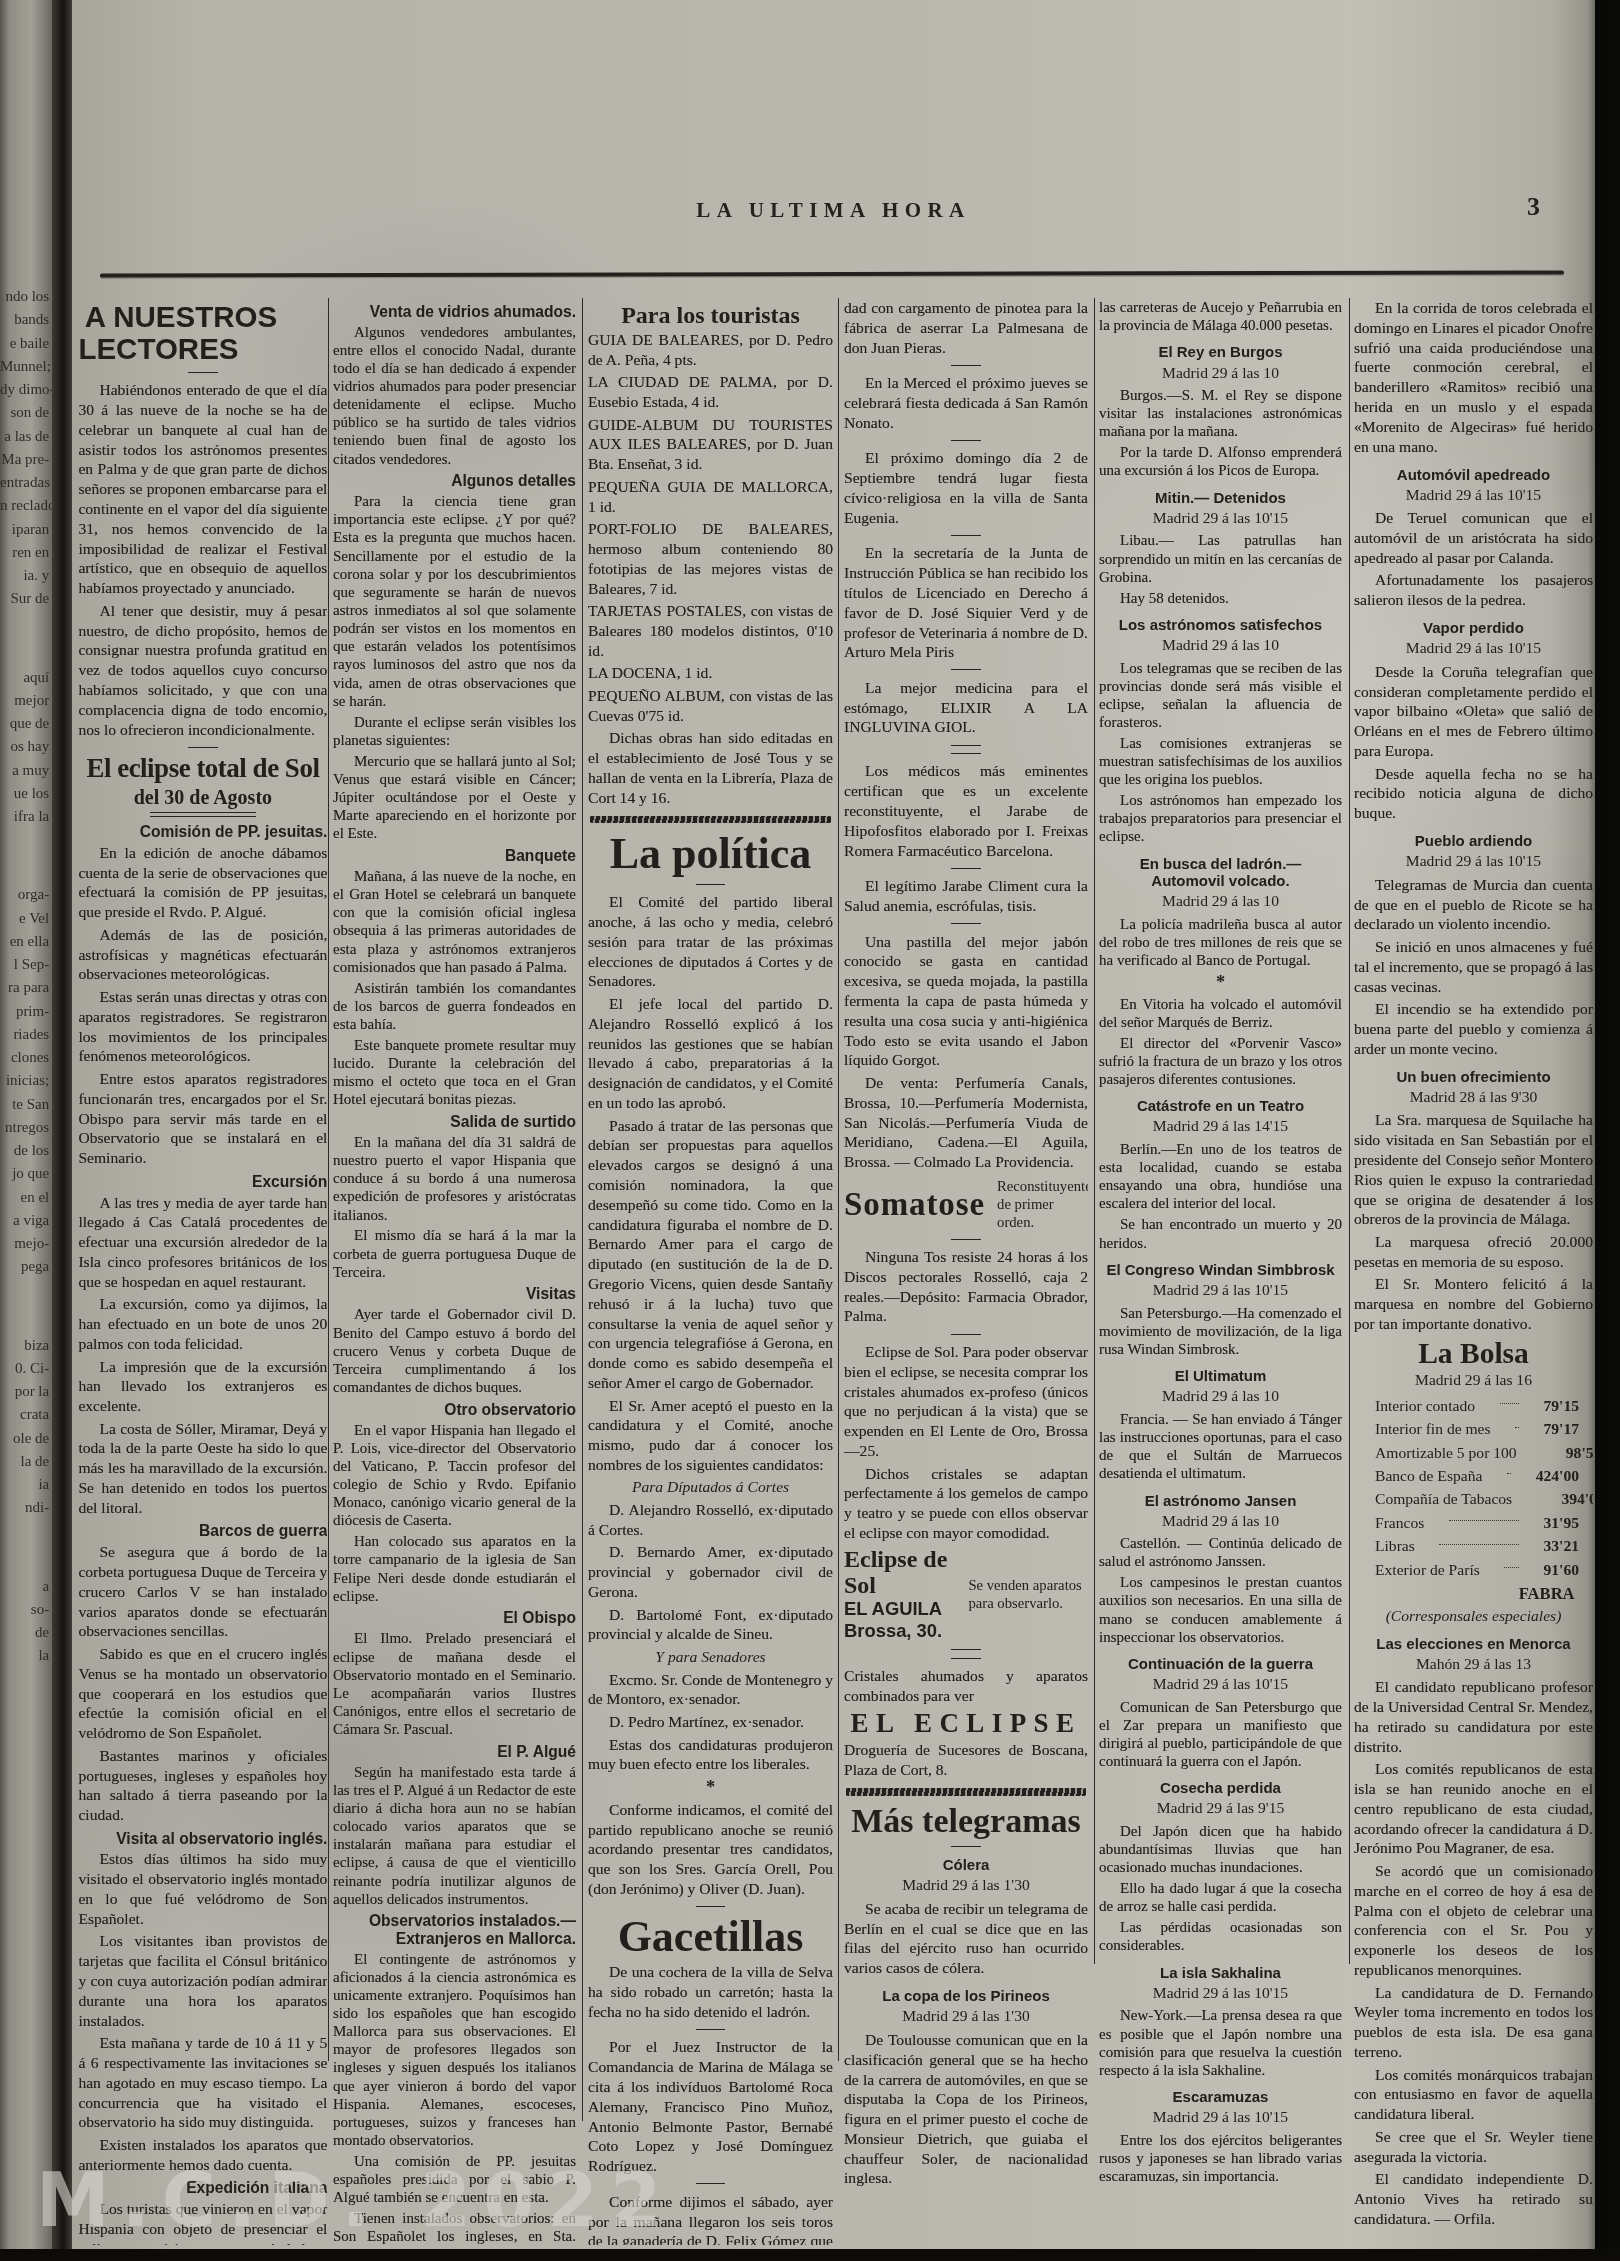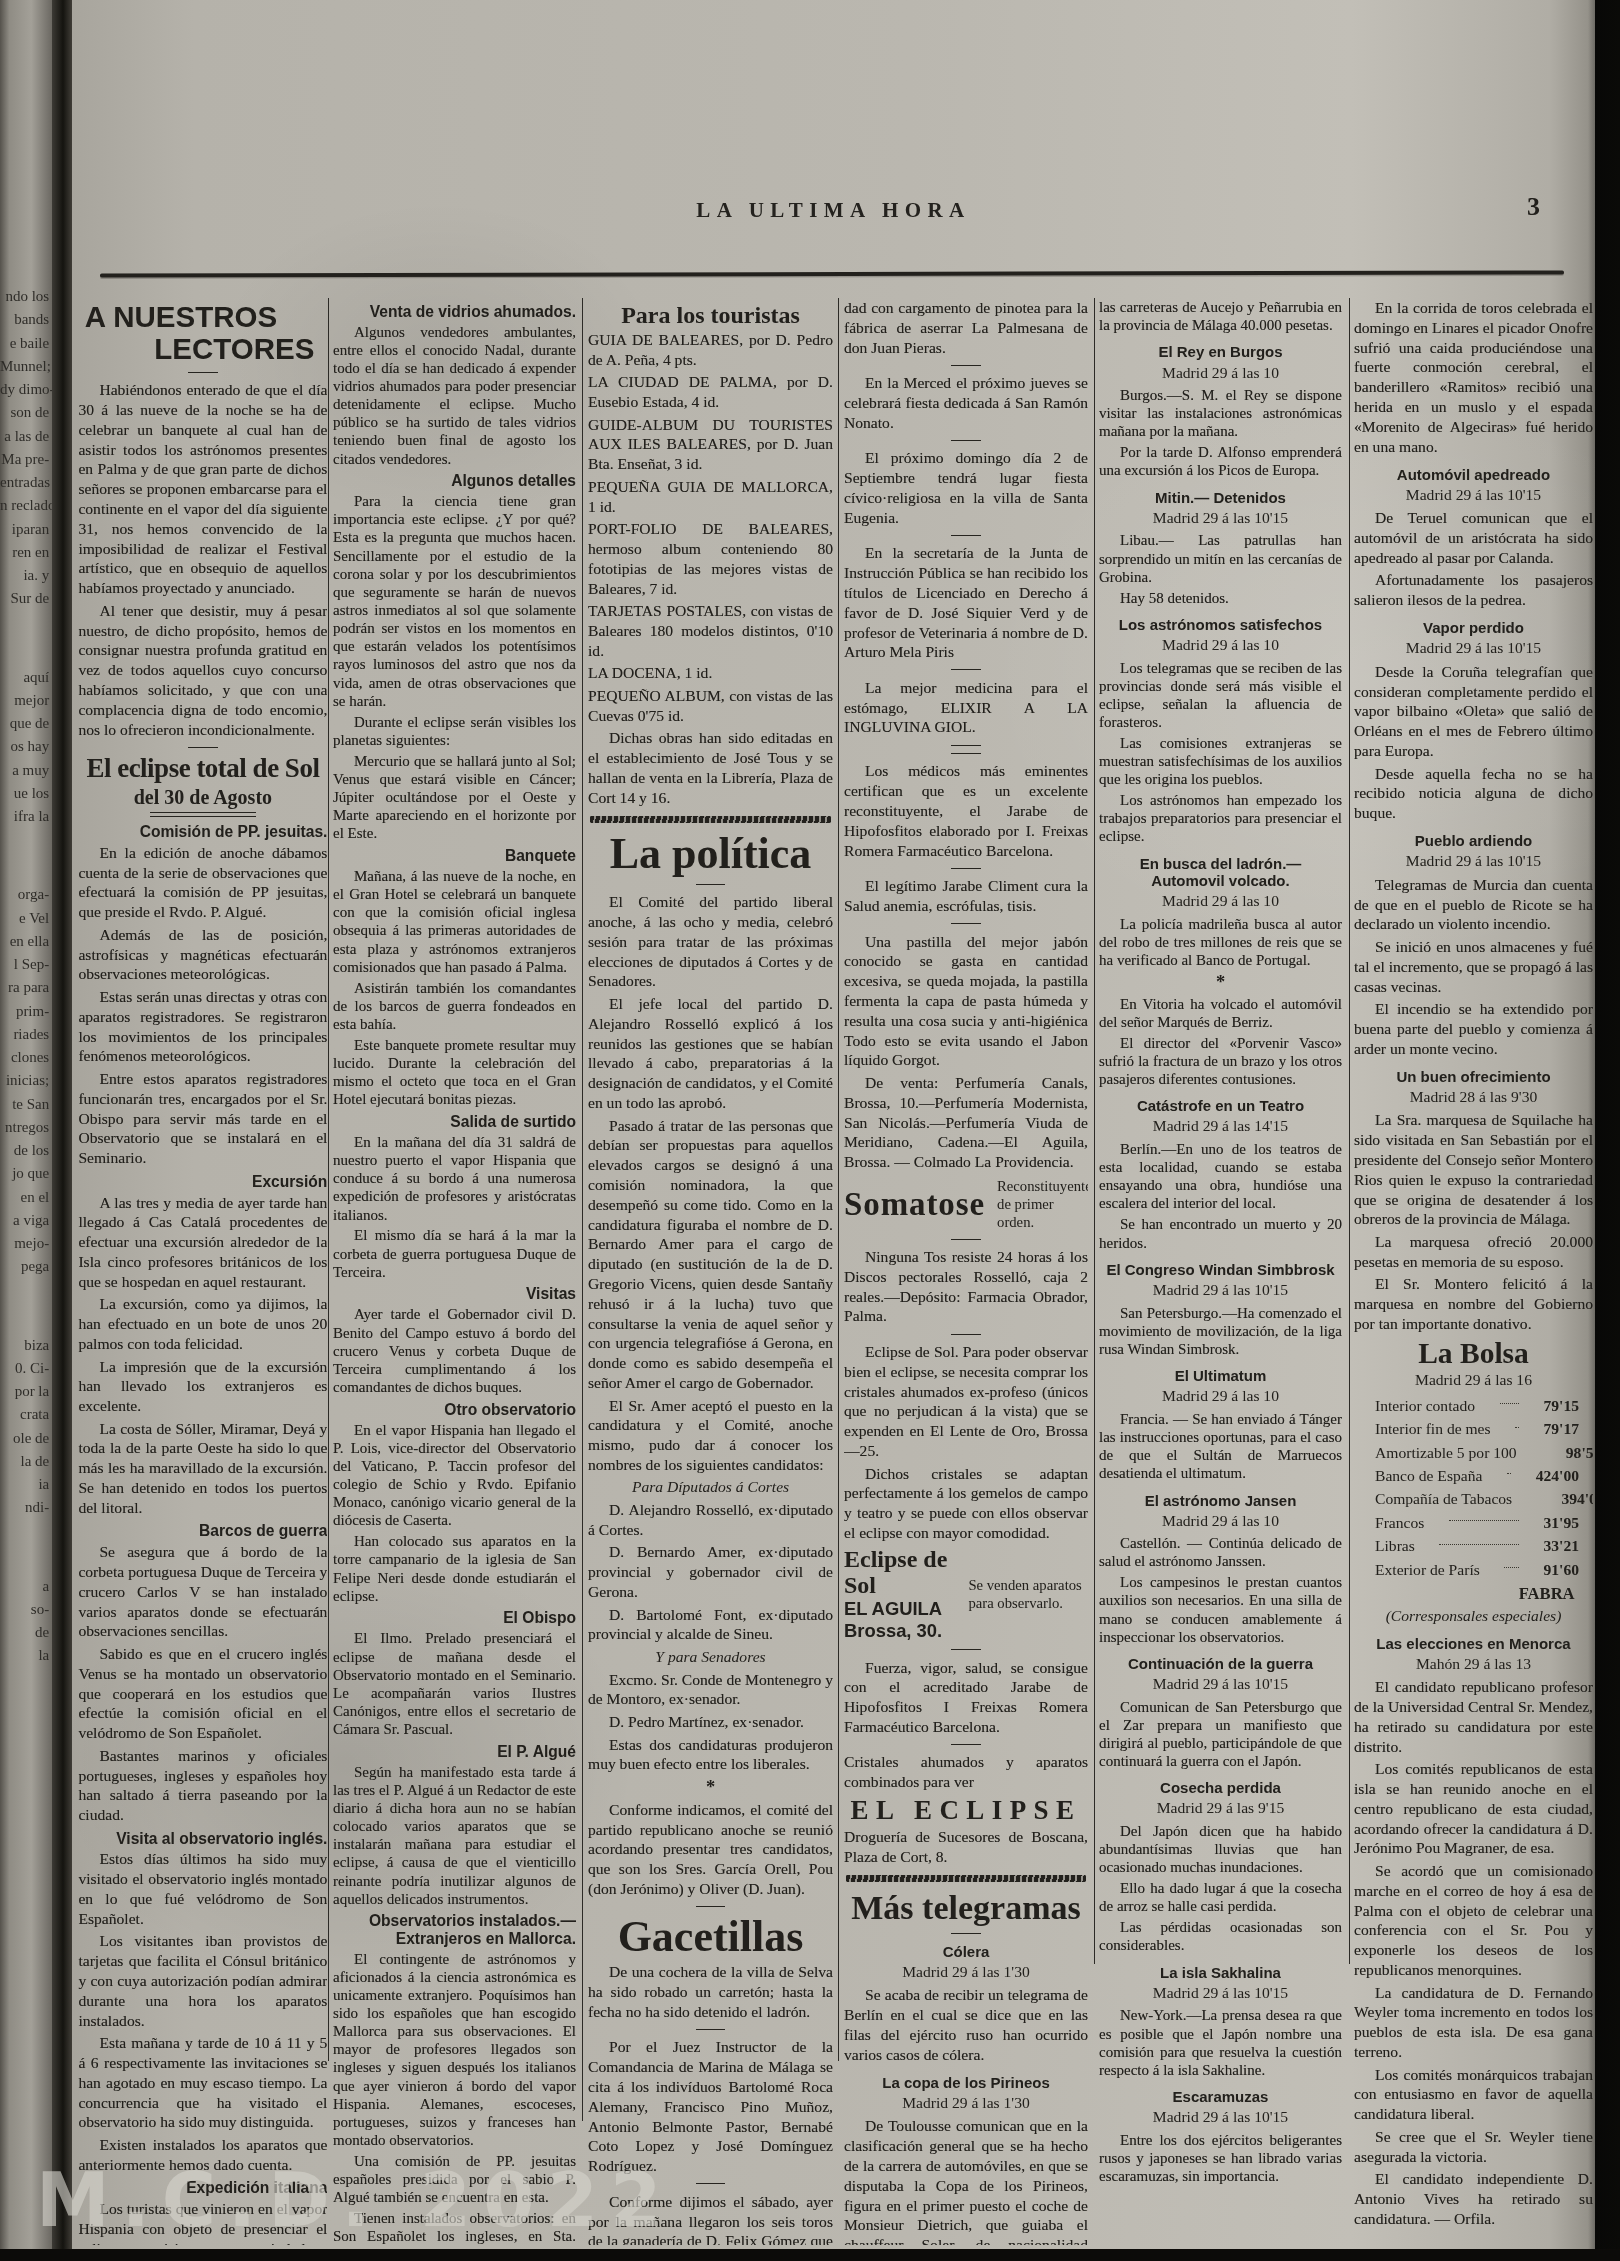--- a/index.html
+++ b/index.html
@@ -47,21 +47,21 @@
   .hs-xl{font-size:44px;}
   .hs-lg{font-size:34px;}
   .hs-md{font-size:27px;letter-spacing:-0.5px;}
   .hs-sm{font-size:24px;}
   .hs-bolsa{font-size:29.5px;}
   .hs-ecl{font-size:27px;letter-spacing:7.4px;}
   .sub{font-weight:bold;font-size:20px;text-align:center;margin:0 0 3.7px 0;}
   .hA{margin:2.8px 0 6.4px 0;font-family:"Liberation Sans",sans-serif;font-weight:bold;}
   .hA div{font-size:29.5px;line-height:1.08;}
   .hA div:first-child{text-align:left;padding-left:6.4px;}
-  .hA div:last-child{text-align:right;padding-right:13px;}
+  .hA div:last-child{padding-right:13px;}
   .sep{width:29.5px;border-top:1.8px solid #26241f;margin:7.4px auto;}
   .dbl{width:106px;border-top:1.4px solid #26241f;border-bottom:1.4px solid #26241f;
     height:2.3px;margin:3.7px auto 6.4px auto;}
   .band{height:7.4px;margin:8.3px 1.8px;background:repeating-linear-gradient(
     100deg,#23211d 0 4.1px, rgba(35,33,29,.25) 4.1px 6px);border-radius:1.4px;}
   .star{text-align:center;font-size:18.4px;margin:1.8px 0;font-weight:bold;}
   .sign{font-weight:bold;font-size:16.6px;text-align:right;padding-right:18.4px;margin:2.8px 0;}
   
   .brow{display:flex;align-items:center;font-size:15.6px;line-height:1.5;padding:0 14px 0 21px;gap:20px;}
   .brow .lbl{white-space:nowrap;}
@@ -273,21 +273,20 @@
         <p class="art-p">Eclipse de Sol. Para poder observar bien el eclipse, se necesita comprar los cristales ahumados ex-profeso (únicos que no perjudican á la vista) que se expenden en El Lente de Oro, Brossa—25.</p>
         <p class="art-p">Dichos cristales se adaptan perfectamente á los gemelos de campo y teatro y se puede con ellos observar el eclipse con mayor comodidad.</p>
         <div class="agu">
           <div class="l">
             <div class="a">Eclipse de Sol</div>
             <div class="b">EL AGUILA  Brossa, 30.</div>
           </div>
           <div class="r">Se venden aparatos para observarlo.</div>
         </div>
         <div class="sep"></div>
-        <p class="art-p">Fuerza, vigor, salud, se consigue con el acreditado Jarabe de Hipofosfitos I Freixas Romera Farmacéutico Barcelona.</p>
         <div class="sep"></div>
         <p class="art-p noind">Cristales ahumados y aparatos combinados para ver</p>
         <div class="bighead hs-ecl">EL ECLIPSE</div>
         <p class="art-p noind">Droguería de Sucesores de Boscana, Plaza de Cort, 8.</p>
         <div class="band"></div>
         <div class="bighead hs-lg">Más telegramas</div>
         <div class="sep"></div>
         <div class="cb">Cólera</div>
         <div class="dl">Madrid 29 á las 1'30</div>
         <p class="art-p">Se acaba de recibir un telegrama de Berlín en el cual se dice que en las filas del ejército ruso han ocurrido varios casos de cólera.</p>

